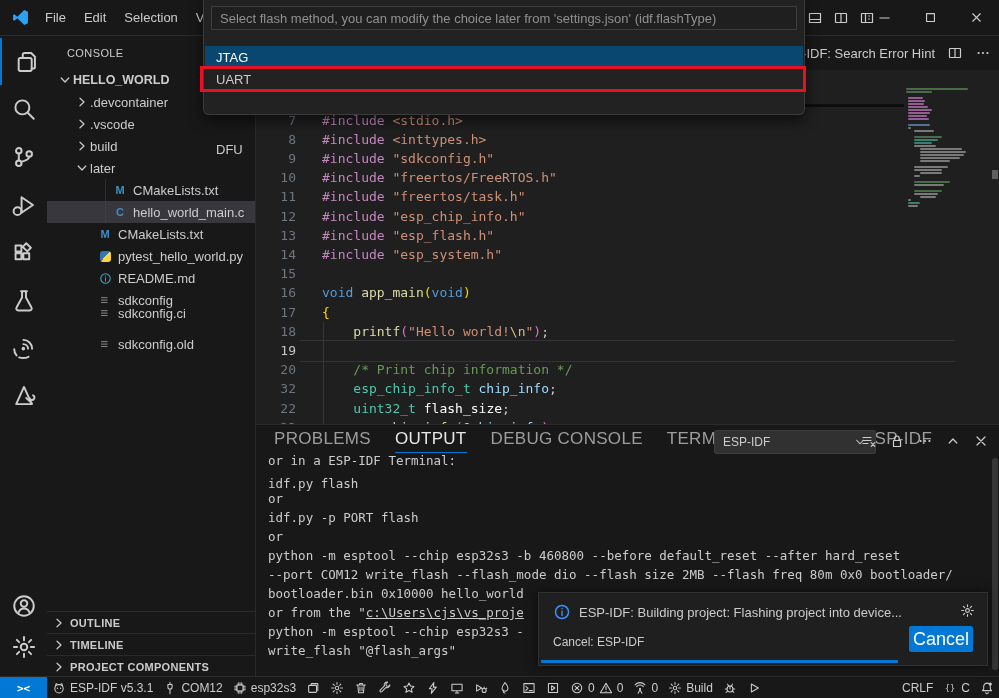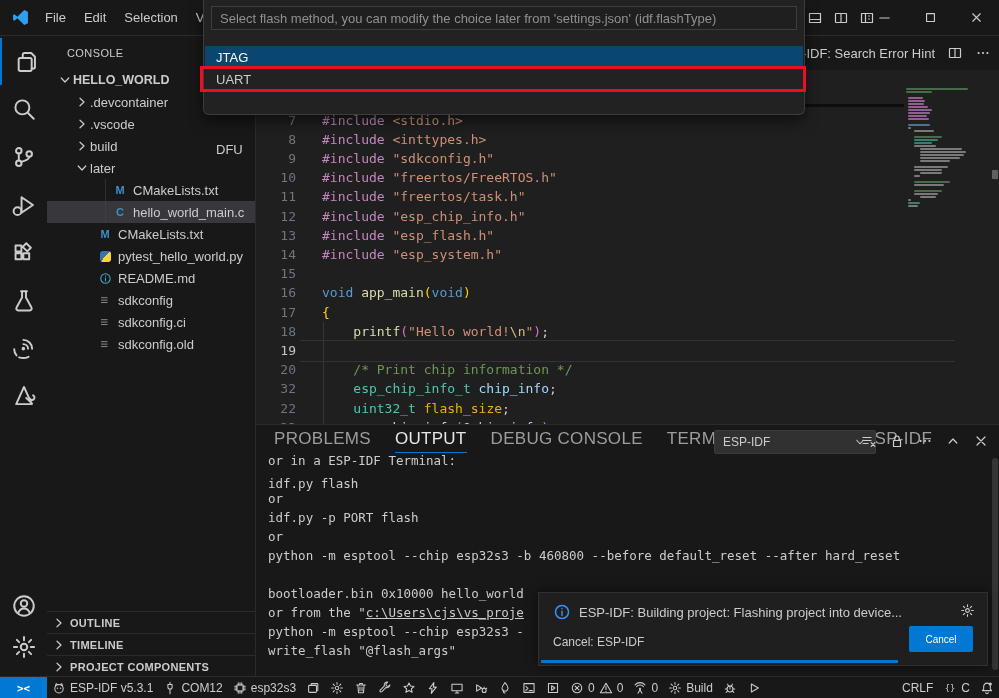--- a/index.html
+++ b/index.html
@@ -71,21 +71,21 @@
   .qp-item.selected{background:#094771;color:#ffffff;}
   #annotation{left:200px;top:66px;width:606px;height:26px;border:3px solid #e81123;z-index:60;box-sizing:border-box;}
   
   #notification{left:538px;top:592px;width:450px;height:74px;background:#1f1f1f;border:1px solid #313131;
     box-shadow:0 0 10px rgba(0,0,0,.6);z-index:40;box-sizing:border-box;}
   #notif-msg{position:absolute;left:40px;top:12px;font-size:13px;color:#cccccc;white-space:nowrap;}
   #notif-info{position:absolute;left:14px;top:10px;color:#3794ff;}
   #notif-gear{position:absolute;right:12px;top:10px;color:#cccccc;}
   #notif-src{position:absolute;left:14px;top:42px;font-size:12px;color:#cccccc;}
   #notif-cancel{position:absolute;right:14px;top:33px;width:64px;height:26px;background:#0078d4;color:#fff;
-    font-size:10px;display:flex;align-items:center;justify-content:center;border-radius:2px;border:none;font-family:"Liberation Sans",sans-serif;}
+    font-size:18px;display:flex;align-items:center;justify-content:center;border-radius:2px;border:none;font-family:"Liberation Sans",sans-serif;}
   #notif-progress{position:absolute;left:2px;bottom:2px;height:3px;background:#0078d4;}
 </style>
 </head>
 <body>
 
 <div id="titlebar" class="abs">
   <svg id="vslogo" class="abs" viewBox="0 0 16 16">
     <path d="M11.5 1L5 7.2 2.2 5 1 5.6v4.8L2.2 11 5 8.8l6.5 6.2 3.5-1.6V2.6L11.5 1z" fill="#2ea0f2"></path>
   </svg>
   <div id="menus" class="abs">
@@ -298,21 +298,21 @@
       <div class="tree-row" style="top: 253px; padding-left: 50px;">
         <span class="ficon">
           <span class="ico" style="color: rgb(138, 138, 138);">
             <svg width="13" height="13" viewBox="0 0 16 16">
               <path d="M3 4.5h7M3 7.5h7M3 10.5h7" fill="none" stroke="currentColor" stroke-width="1.2" stroke-linecap="round" stroke-linejoin="round"></path>
             </svg>
           </span>
         </span>
         <span>sdkconfig</span>
       </div>
-      <div class="tree-row" style="top: 275px; padding-left: 50px;">
+      <div class="tree-row" style="top: 266px; padding-left: 50px;">
         <span class="ficon">
           <span class="ico" style="color: rgb(138, 138, 138);">
             <svg width="13" height="13" viewBox="0 0 16 16">
               <path d="M3 4.5h7M3 7.5h7M3 10.5h7" fill="none" stroke="currentColor" stroke-width="1.2" stroke-linecap="round" stroke-linejoin="round"></path>
             </svg>
           </span>
         </span>
         <span>sdkconfig.ci</span>
       </div>
       <div class="tree-row" style="top: 297px; padding-left: 50px;">
@@ -384,21 +384,21 @@
       <div class="code-line" style="top: 136.5px;"><span class="lnum">12</span><span class="ltext"><span style="color: rgb(197, 134, 192);">#include </span><span style="color: rgb(206, 145, 120);">"esp_chip_info.h"</span></span></div>
       <div class="code-line" style="top: 155.7px;"><span class="lnum">13</span><span class="ltext"><span style="color: rgb(197, 134, 192);">#include </span><span style="color: rgb(206, 145, 120);">"esp_flash.h"</span></span></div>
       <div class="code-line" style="top: 174.9px;"><span class="lnum">14</span><span class="ltext"><span style="color: rgb(197, 134, 192);">#include </span><span style="color: rgb(206, 145, 120);">"esp_system.h"</span></span></div>
       <div class="code-line" style="top: 194.1px;"><span class="lnum">15</span><span class="ltext"></span></div>
       <div class="code-line" style="top: 213.3px;"><span class="lnum">16</span><span class="ltext"><span style="color: rgb(86, 156, 214);">void </span><span style="color: rgb(220, 220, 170);">app_main</span><span style="color: rgb(255, 215, 0);">(</span><span style="color: rgb(86, 156, 214);">void</span><span style="color: rgb(255, 215, 0);">)</span></span></div>
       <div class="code-line" style="top: 232.5px;"><span class="lnum">17</span><span class="ltext"><span style="color: rgb(255, 215, 0);">{</span></span></div>
       <div class="code-line" style="top: 251.7px;"><span class="lnum">18</span><span class="ltext"><span style="color: rgb(204, 204, 204);">    </span><span style="color: rgb(220, 220, 170);">printf</span><span style="color: rgb(218, 112, 214);">(</span><span style="color: rgb(206, 145, 120);">"Hello world!</span><span style="color: rgb(215, 186, 125);">\n</span><span style="color: rgb(206, 145, 120);">"</span><span style="color: rgb(218, 112, 214);">)</span><span style="color: rgb(204, 204, 204);">;</span></span></div>
       <div class="code-line" style="top: 270.9px;"><span class="lnum cur">19</span><span class="ltext"></span></div>
       <div class="code-line" style="top: 290.1px;"><span class="lnum">20</span><span class="ltext"><span style="color: rgb(204, 204, 204);">    </span><span style="color: rgb(106, 153, 85);">/* Print chip information */</span></span></div>
       <div class="code-line" style="top: 309.3px;"><span class="lnum">32</span><span class="ltext"><span style="color: rgb(204, 204, 204);">    </span><span style="color: rgb(78, 201, 176);">esp_chip_info_t</span><span style="color: rgb(204, 204, 204);"> </span><span style="color: rgb(156, 220, 254);">chip_info</span><span style="color: rgb(204, 204, 204);">;</span></span></div>
-      <div class="code-line" style="top: 328.5px;"><span class="lnum">22</span><span class="ltext"><span style="color: rgb(204, 204, 204);">    </span><span style="color: rgb(78, 201, 176);">uint32_t</span><span style="color: rgb(204, 204, 204);"> </span><span style="color: #eab308;">flash_size</span><span style="color: rgb(204, 204, 204);">;</span></span></div>
+      <div class="code-line" style="top: 328.5px;"><span class="lnum">22</span><span class="ltext"><span style="color: rgb(204, 204, 204);">    </span><span style="color: rgb(78, 201, 176);">uint32_t</span><span style="color: rgb(204, 204, 204);"> </span><span style="color: #ffffff;">flash_size</span><span style="color: rgb(204, 204, 204);">;</span></span></div>
       <div class="code-line" style="top: 347.7px;"><span class="lnum">23</span><span class="ltext"><span style="color: rgb(204, 204, 204);">    </span><span style="color: rgb(220, 220, 170);">esp_chip_info</span><span style="color: rgb(218, 112, 214);">(</span><span style="color: rgb(204, 204, 204);">&amp;</span><span style="color: rgb(156, 220, 254);">chip_info</span><span style="color: rgb(218, 112, 214);">)</span><span style="color: rgb(204, 204, 204);">;</span></span></div>
     </div>
   <div id="minimap" class="abs">
       <div class="mm" style="top: 0px; left: 0px; width: 62px; background: rgb(78, 122, 80);"></div>
       <div class="mm" style="top: 3px; left: 0px; width: 26px; background: rgb(78, 122, 80);"></div>
       <div class="mm" style="top: 9px; left: 2px; width: 15px; background: rgb(168, 107, 168);"></div>
       <div class="mm" style="top: 12px; left: 2px; width: 17px; background: rgb(168, 107, 168);"></div>
       <div class="mm" style="top: 15px; left: 2px; width: 16px; background: rgb(168, 107, 168);"></div>
       <div class="mm" style="top: 18px; left: 2px; width: 20px; background: rgb(168, 107, 168);"></div>
       <div class="mm" style="top: 21px; left: 2px; width: 24px; background: rgb(168, 107, 168);"></div>
@@ -481,20 +481,21 @@
         </svg>
       </span>
     </div>
   <div id="output">
       <div class="oline" style="top: -2px;"><span>or in a ESP-IDF Terminal:</span></div>
       <div class="oline" style="top: 21px;"><span>idf.py flash</span></div>
       <div class="oline" style="top: 36px;"><span>or</span></div>
       <div class="oline" style="top: 55px;"><span>idf.py -p PORT flash</span></div>
       <div class="oline" style="top: 74px;"><span>or</span></div>
       <div class="oline" style="top: 93px;"><span>python -m esptool --chip esp32s3 -b 460800 --before default_reset --after hard_reset</span></div>
+      <div class="oline" style="top: 112px;"><span>--port COM12 write_flash --flash_mode dio --flash size 2MB --flash freq 80m 0x0 bootloader/</span></div>
       <div class="oline" style="top: 131px; text-align: center;"><span>bootloader.bin 0x10000 hello_world</span></div>
       <div class="oline" style="top: 150px;"><span>or from the "</span><span class="olink">c:\Users\cjs\vs_proje</span></div>
       <div class="oline" style="top: 169px;"><span>python -m esptool --chip esp32s3 -</span></div>
       <div class="oline" style="top: 188px;"><span>write_flash "@flash_args"</span></div>
     </div>
 </div>
 <div id="panel-sb" class="abs"></div>
 
 <div id="statusbar" class="abs">
     <div class="sb-item" id="sb-remote">&gt;&lt;</div>

